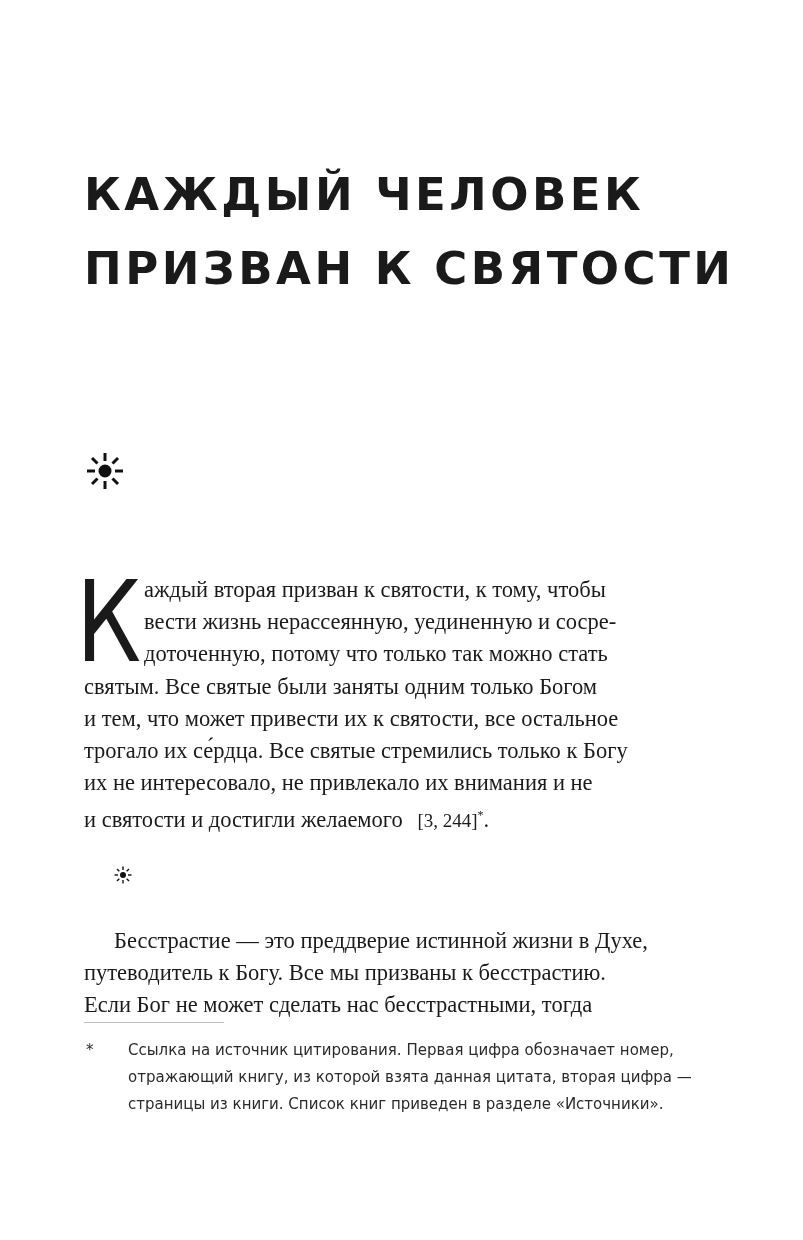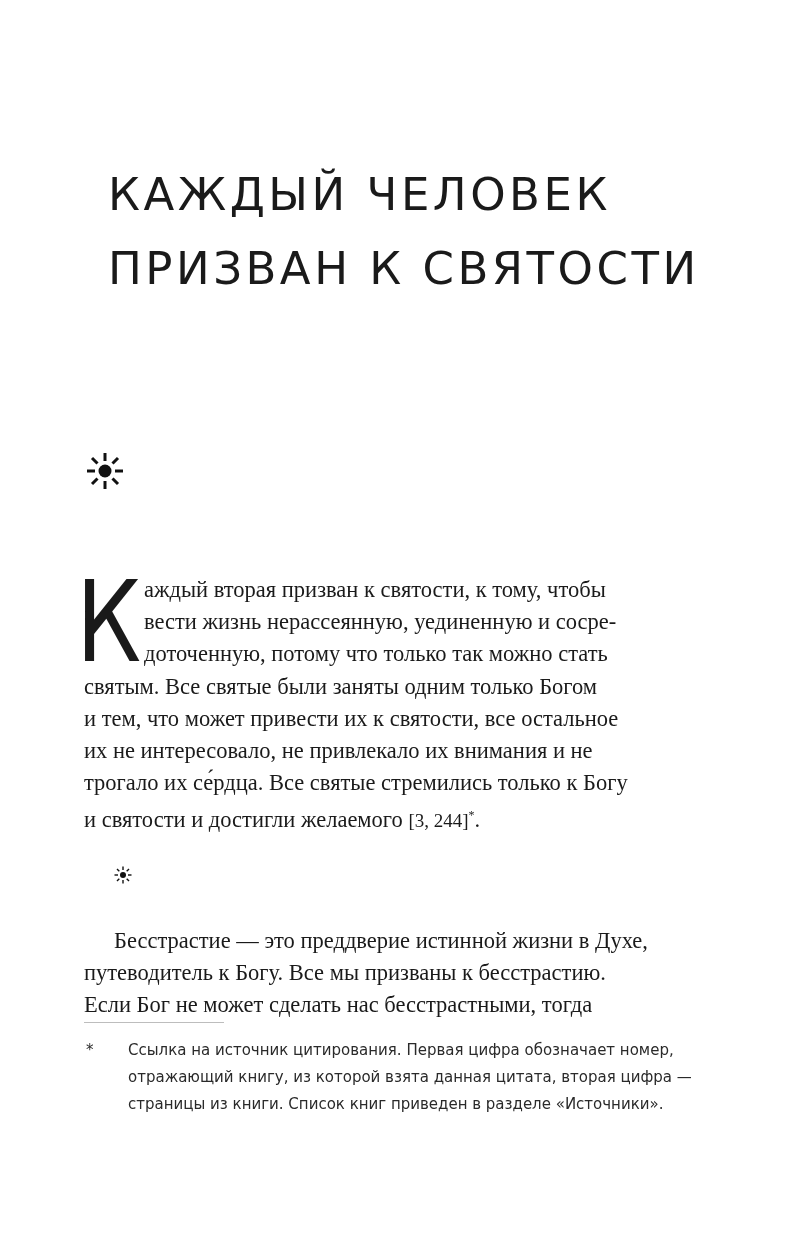--- a/index.html
+++ b/index.html
@@ -4,37 +4,37 @@
   <style>
     html, body { margin: 0; padding: 0; background: #ffffff; }
     body { width: 803px; height: 1240px; position: relative; overflow: hidden; color: #1a1a1a; }
     .title {
       position: absolute; left: 84px; top: 128px; width: 640px;
       font-family: "DejaVu Sans", sans-serif; font-weight: 200;
       font-size: 45px; line-height: 74px; letter-spacing: 3.5px;
       text-transform: uppercase; color: #1a1a1a; -webkit-text-stroke: 0;
       font-stretch: normal;
     }
-    .title span { display: block; white-space: nowrap; font-weight: normal; transform-origin: left center; margin-left: 24px; }
+    .title span { display: block; white-space: nowrap; font-weight: bold; transform-origin: left center; }
     .sun-big { position: absolute; left: 86px; top: 452px; width: 38px; height: 38px; }
     .sun-small { position: absolute; left: 114px; top: 866px; width: 18px; height: 18px; }
     .body-text {
       position: absolute; left: 84px; width: 592px;
       font-family: "Liberation Serif", serif; font-size: 22.5px; line-height: 32.2px;
       color: #1a1a1a;
     }
     .para1 { top: 574px; }
     .para1 .line { display: block; white-space: nowrap; }
     .para1 .indent { padding-left: 60px; }
     .dropcap {
       position: absolute; left: -8px; top: -2px;
       font-family: "DejaVu Sans", sans-serif; font-weight: normal;
       font-size: 112px; line-height: 100px; color: #1a1a1a; transform: scaleX(0.82); transform-origin: left top;
     }
-    .ref { font-size: 19px; }
+    .ref { font-size: 19px; margin-left: 9px; }
     .ref sup { font-size: 12px; vertical-align: 8px; }
     .para2 { top: 925px; }
     .para2 .line { display: block; white-space: nowrap; }
     .para2 .first { padding-left: 30px; }
     .rule { position: absolute; left: 84px; top: 1022px; width: 140px; height: 1px; background: #bdbdbd; }
     .footnote {
       position: absolute; left: 84px; top: 1037px; width: 600px;
       font-family: "DejaVu Sans", sans-serif; font-size: 15px; line-height: 27px; color: #2a2a2a;
       font-weight: normal;
     }
@@ -66,22 +66,22 @@
   </svg>
 </div>
 
 <div class="body-text para1">
   <span class="dropcap">К</span>
   <span class="line indent">аждый вторая призван к святости, к тому, чтобы</span>
   <span class="line indent">вести жизнь нерассеянную, уединенную и сосре-</span>
   <span class="line indent">доточенную, потому что только так можно стать</span>
   <span class="line">святым. Все святые были заняты одним только Богом</span>
   <span class="line">и тем, что может привести их к святости, все остальное</span>
+  <span class="line">трогало их се́рдца. Все святые стремились только к Богу</span>
   <span class="line">их не интересовало, не привлекало их внимания и не</span>
-  <span class="line">трогало их се́рдца. Все святые стремились только к Богу</span>
   <span class="line"><span>и святости и достигли желаемого </span><span class="ref"><span>[3, 244]</span><sup>*</sup></span><span>.</span></span>
 </div>
 
 <div class="sun-small">
   <svg width="18" height="18" viewBox="0 0 18 18">
     <circle cx="9" cy="9" r="3" fill="#111"></circle>
     <g stroke="#111" stroke-width="1.4">
       <line x1="9" y1="0.5" x2="9" y2="4"></line>
       <line x1="9" y1="14" x2="9" y2="17.5"></line>
       <line x1="0.5" y1="9" x2="4" y2="9"></line>

